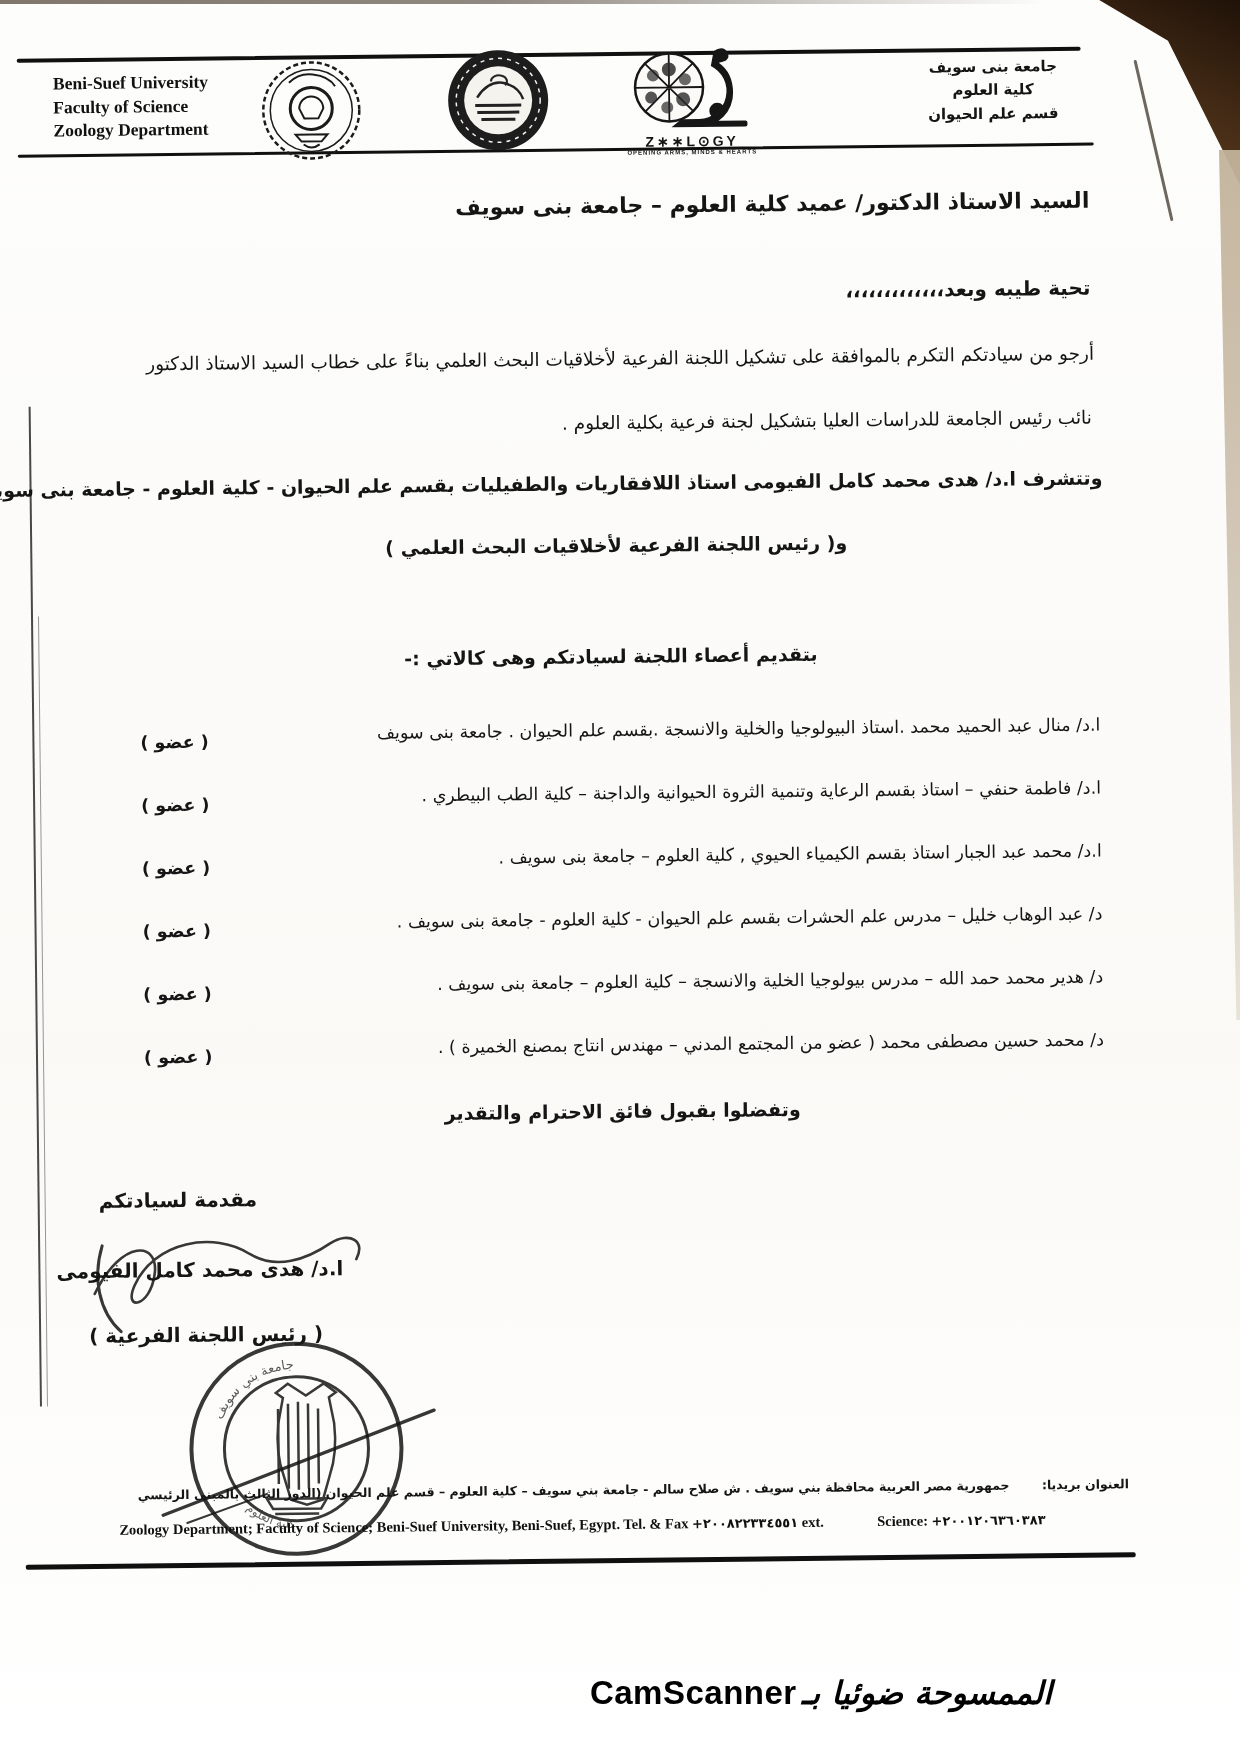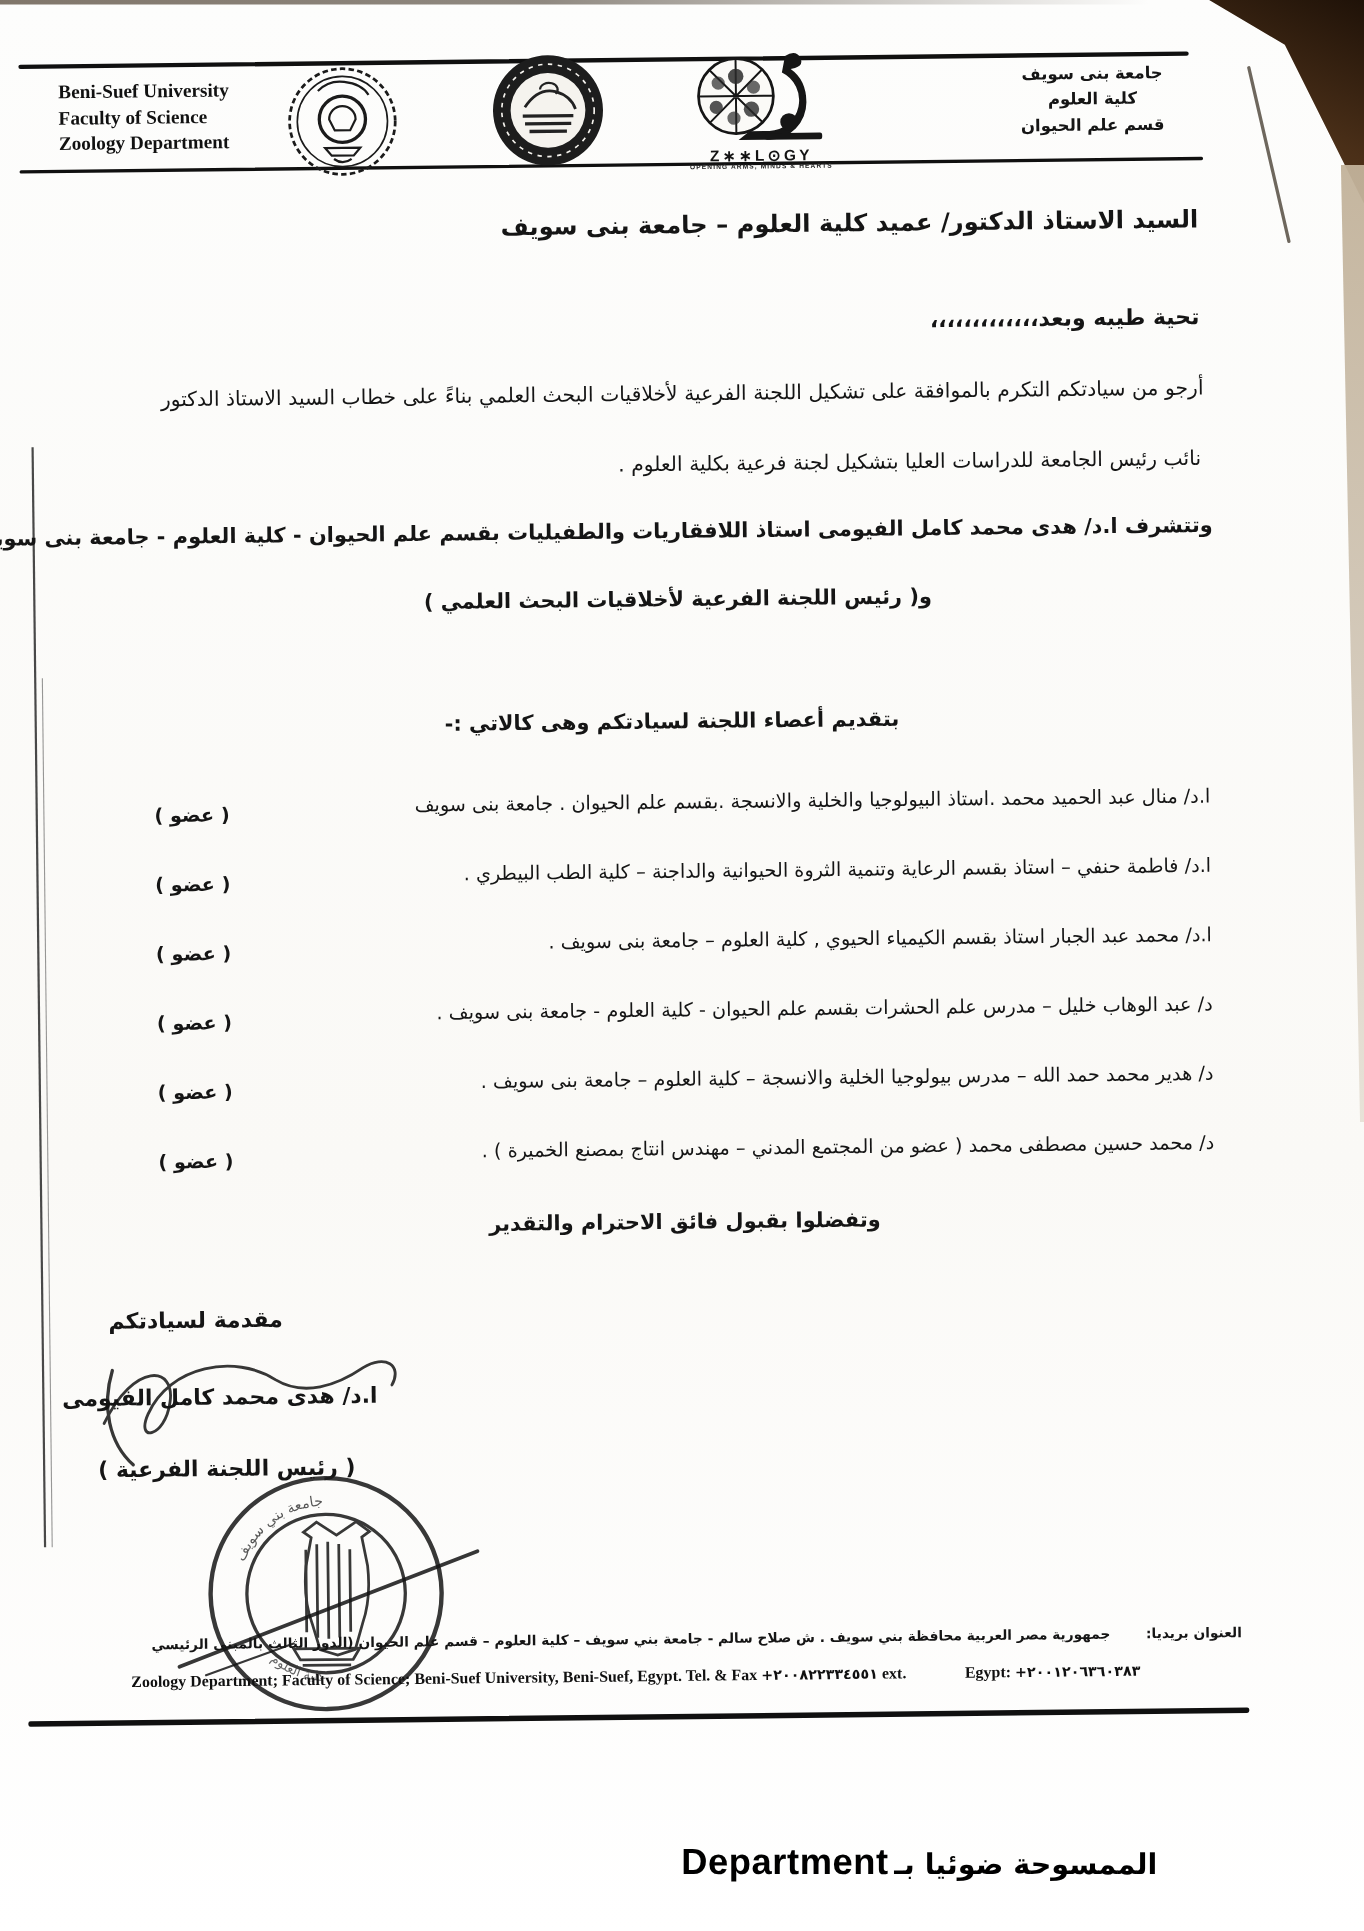--- a/index.html
+++ b/index.html
@@ -67,21 +67,21 @@
   
   .foot-ar{position:absolute;top:1482px;right:118px;font-size:12.5px;font-weight:bold;direction:rtl;white-space:nowrap;}
   .foot-ar .lbl{margin-left:28px;}
   .foot-en{position:absolute;top:1516px;left:112px;font-family:"Liberation Serif",serif;
       font-weight:bold;font-size:14.5px;white-space:nowrap;color:#101010;}
   .foot-en .num{font-family:"DejaVu Sans",sans-serif;font-size:13px;}
   .foot-en .gap{display:inline-block;width:46px;}
 
   
   .watermark{position:absolute;top:1674px;right:188px;direction:rtl;white-space:nowrap;color:#000;}
-  .watermark .wm-ar{font-size:26px;font-weight:bold;}
+  .watermark .wm-ar{font-size:32px;font-weight:bold;font-style:italic;}
   .watermark .wm-brand{font-family:"Liberation Sans",sans-serif;font-weight:bold;font-size:33px;letter-spacing:.5px;}
 </style>
 </head>
 <body>
 
 <div class="page">
 
   <div class="top-sliver"></div>
   <div class="desk-corner"></div>
   <div class="desk-edge"></div>
@@ -218,26 +218,26 @@
 
     <div class="foot-ar">
       <span class="lbl">العنوان بريديا:</span>
       <span>جمهورية مصر العربية محافظة بني سويف . ش صلاح سالم  - جامعة بني سويف – كلية العلوم – قسم علم الحيوان (الدور الثالث بالمبنى الرئيسي</span>
     </div>
     <div class="foot-en">
       <span>Zoology Department; Faculty of Science; Beni-Suef University, Beni-Suef, Egypt. Tel. &amp; Fax</span>
       <span class="num">+٢٠٠٨٢٢٣٣٤٥٥١</span>
       <span>ext.</span>
       <span class="gap"></span>
-      <span>Egypt:</span>
+      <span>Science:</span>
       <span class="num">+٢٠٠١٢٠٦٣٦٠٣٨٣</span>
     </div>
     <div class="rule rule-foot"></div>
 
   </div>
 
   <div class="watermark">
     <span class="wm-ar">الممسوحة ضوئيا بـ</span>
     <span> </span>
-    <span class="wm-brand">Department</span>
+    <span class="wm-brand">CamScanner</span>
   </div>
 
 </div>
 
 </body></html>

